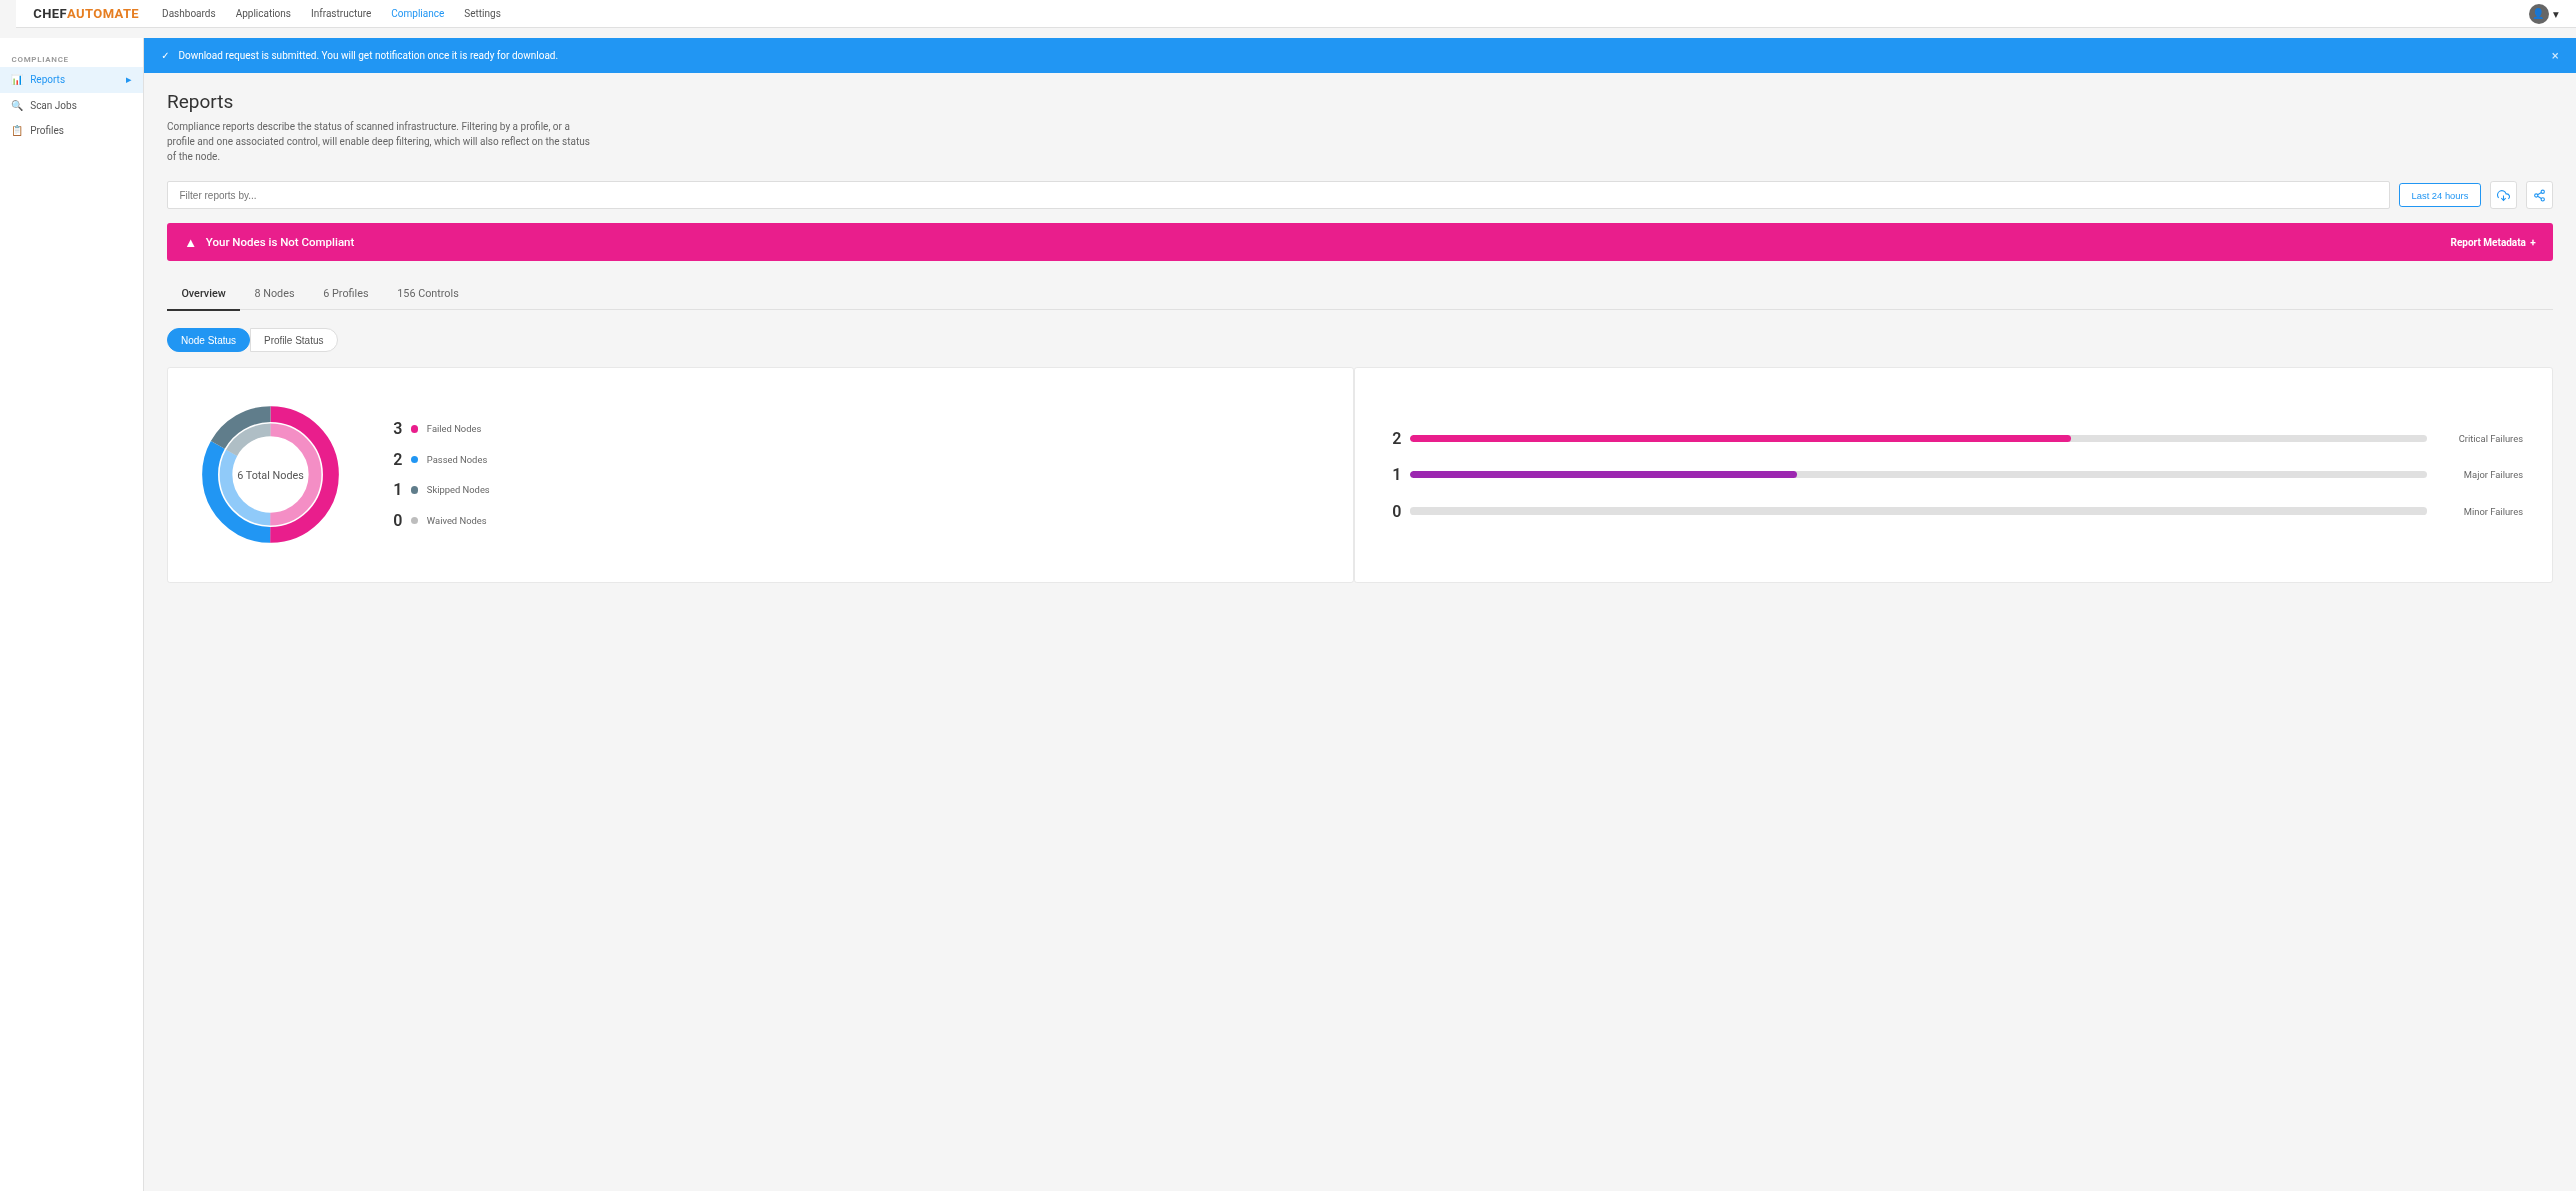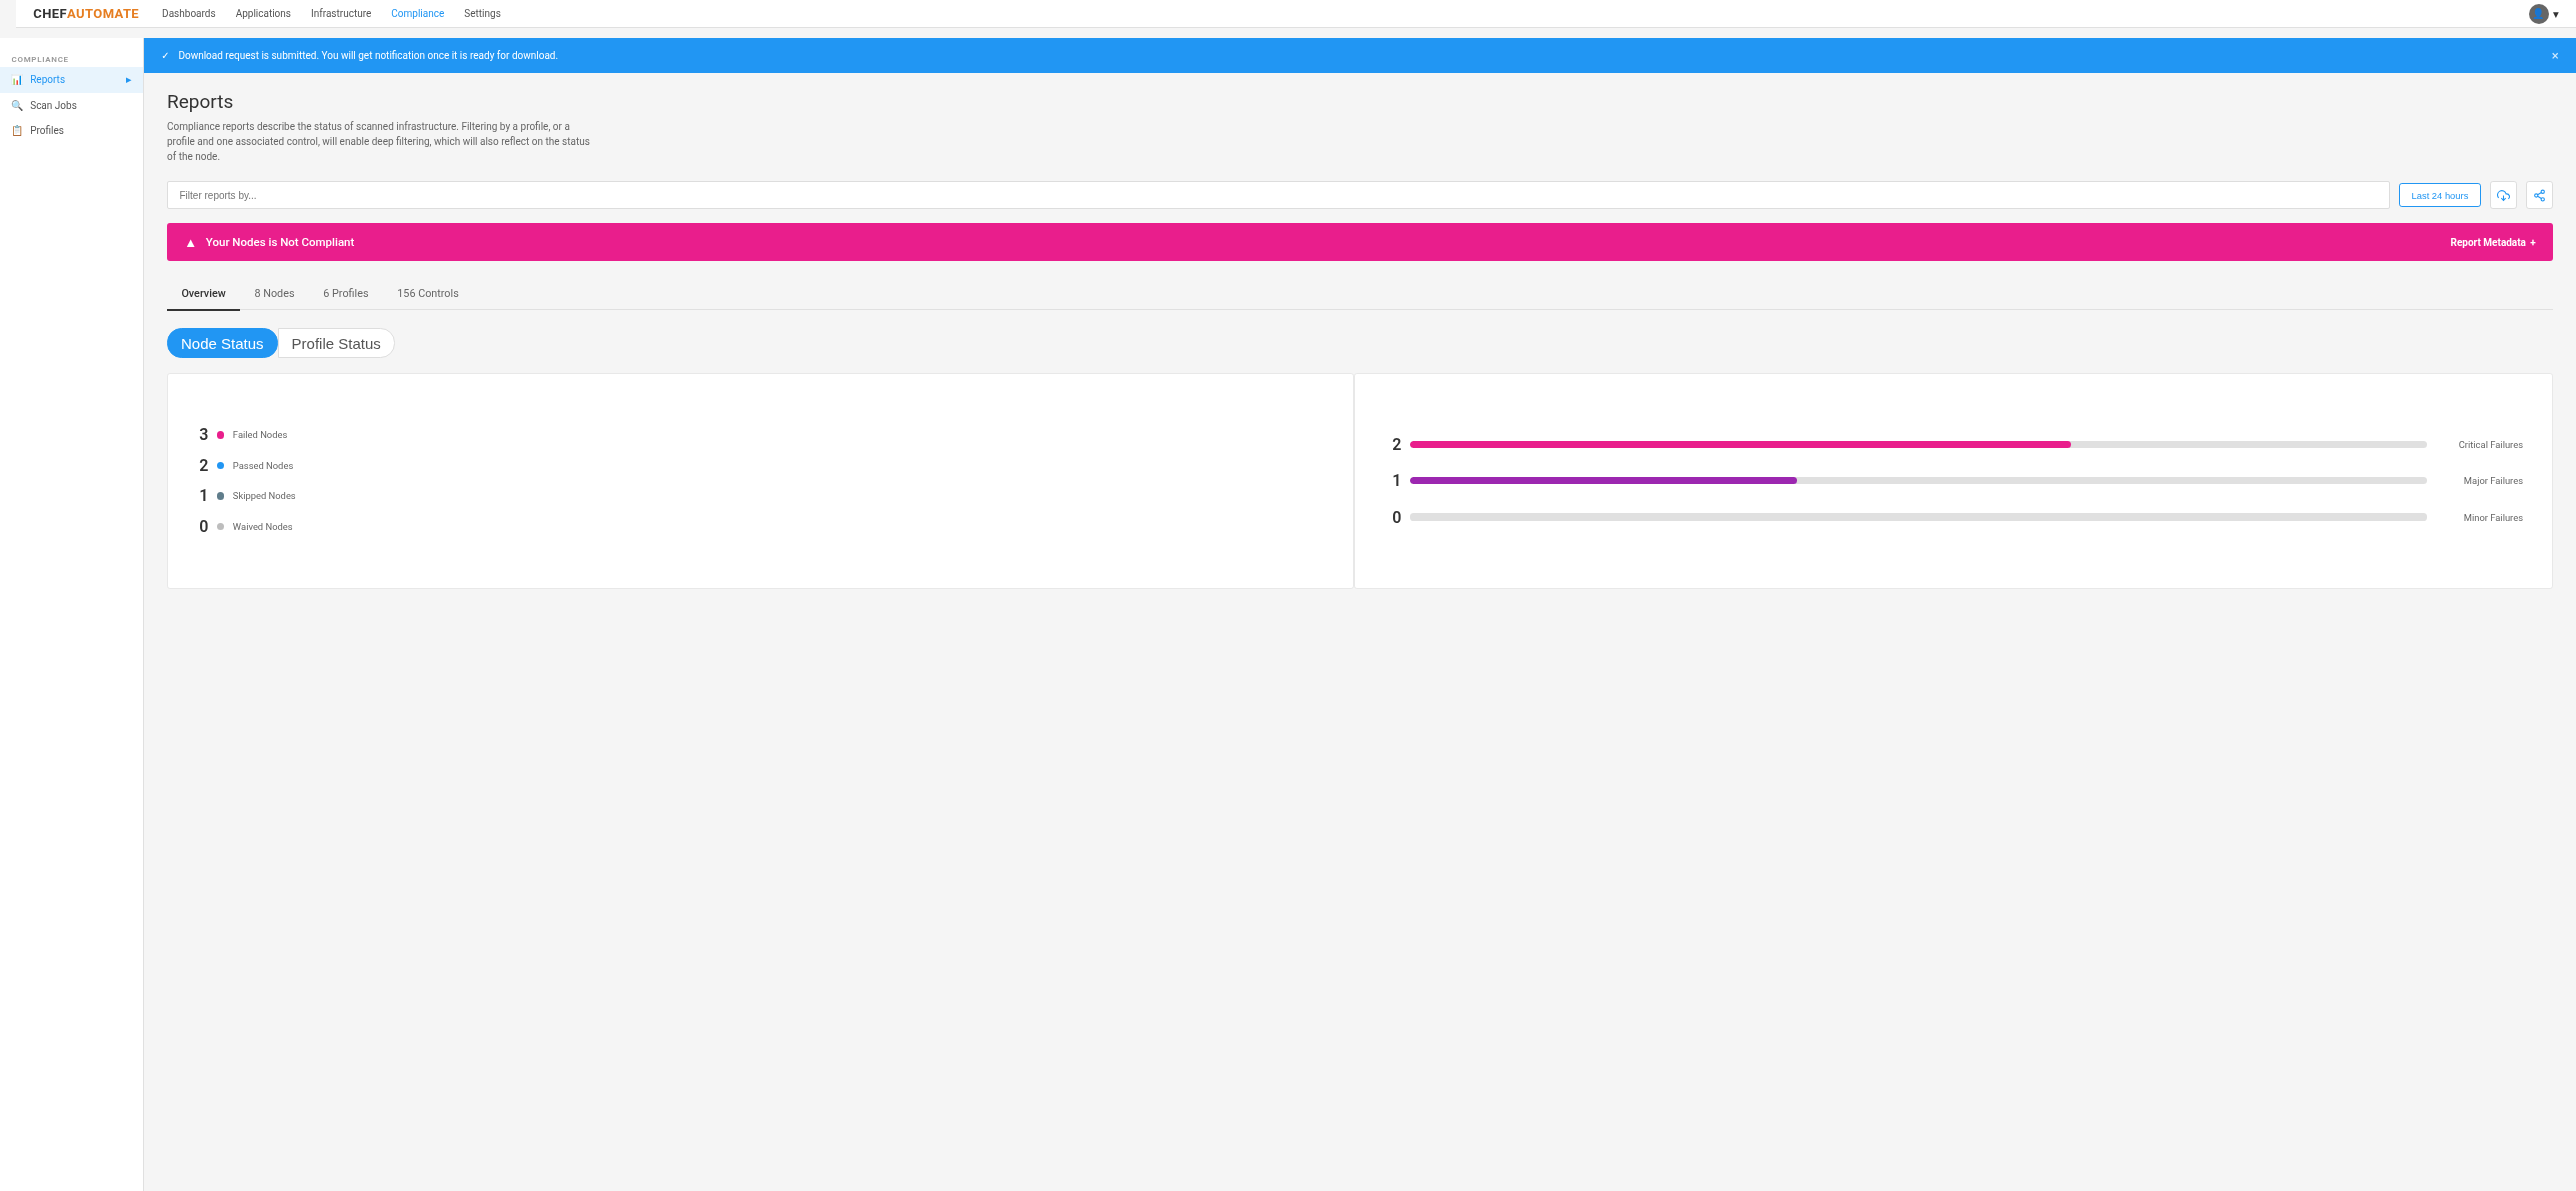--- a/index.html
+++ b/index.html
@@ -85,21 +85,21 @@
     .tabs { display: flex; border-bottom: 1.4px solid #e0e0e0; margin-bottom: 17.3px; }
     .tab {
       padding: 8.7px 14.4px; font-size: 10.8px; color: #666; cursor: pointer;
       border-bottom: 2.2px solid transparent; margin-bottom: -1.4px;
     }
     .tab.active { color: #333; border-bottom-color: #333; font-weight: 500; }
 
     
     .status-toggle { display: flex; gap: 0; margin-bottom: 14.4px; align-items: center; }
     .toggle-btn {
-      padding: 5.8px 13px; font-size: 15px; cursor: pointer; border: 0.7px solid #ddd;
+      padding: 5.8px 13px; font-size: 10px; cursor: pointer; border: 0.7px solid #ddd;
       background: #fff; color: #555;
     }
     .toggle-btn:first-child { border-radius: 14.4px 0 0 14.4px; }
     .toggle-btn:last-child { border-radius: 0 14.4px 14.4px 0; }
     .toggle-btn.active { background: #2196f3; color: #fff; border-color: #2196f3; border-radius: 14.4px; }
 
     
     .charts-area { display: flex; gap: 0; }
 
     .chart-left {
@@ -226,20 +226,37 @@
       </div>
 
       <div class="status-toggle">
         <button class="toggle-btn active">Node Status</button>
         <button class="toggle-btn">Profile Status</button>
       </div>
 
       <div class="charts-area">
 
         <div class="chart-left">
+          <div class="donut-container">
+            <svg class="donut-svg" viewBox="0 0 100 100">
+
+              <circle cx="50" cy="50" r="38" fill="none" stroke="#e91e8c" stroke-width="10" stroke-dasharray="119.4 238.8" stroke-dashoffset="0" transform="rotate(-90 50 50)"></circle>
+
+              <circle cx="50" cy="50" r="38" fill="none" stroke="#2196f3" stroke-width="10" stroke-dasharray="78.8 238.8" stroke-dashoffset="-119.4" transform="rotate(-90 50 50)"></circle>
+
+              <circle cx="50" cy="50" r="38" fill="none" stroke="#607d8b" stroke-width="10" stroke-dasharray="40.6 238.8" stroke-dashoffset="-198.2" transform="rotate(-90 50 50)"></circle>
+
+              <circle cx="50" cy="50" r="28" fill="none" stroke="#e91e8c" stroke-width="8" stroke-opacity="0.5" stroke-dasharray="88 175.9" stroke-dashoffset="0" transform="rotate(-90 50 50)"></circle>
+
+              <circle cx="50" cy="50" r="28" fill="none" stroke="#2196f3" stroke-width="8" stroke-opacity="0.5" stroke-dasharray="58 175.9" stroke-dashoffset="-88" transform="rotate(-90 50 50)"></circle>
+
+              <circle cx="50" cy="50" r="28" fill="none" stroke="#607d8b" stroke-width="8" stroke-opacity="0.5" stroke-dasharray="30 175.9" stroke-dashoffset="-146" transform="rotate(-90 50 50)"></circle>
+            </svg>
+            <div class="donut-label">6 Total Nodes</div>
+          </div>
 
           <div class="legend">
             <div class="legend-row">
               <span class="legend-value">3</span>
               <span class="legend-dot" style="background:#e91e8c"></span>
               <span class="legend-label">Failed Nodes</span>
             </div>
             <div class="legend-row">
               <span class="legend-value">2</span>
               <span class="legend-dot" style="background:#2196f3"></span>

